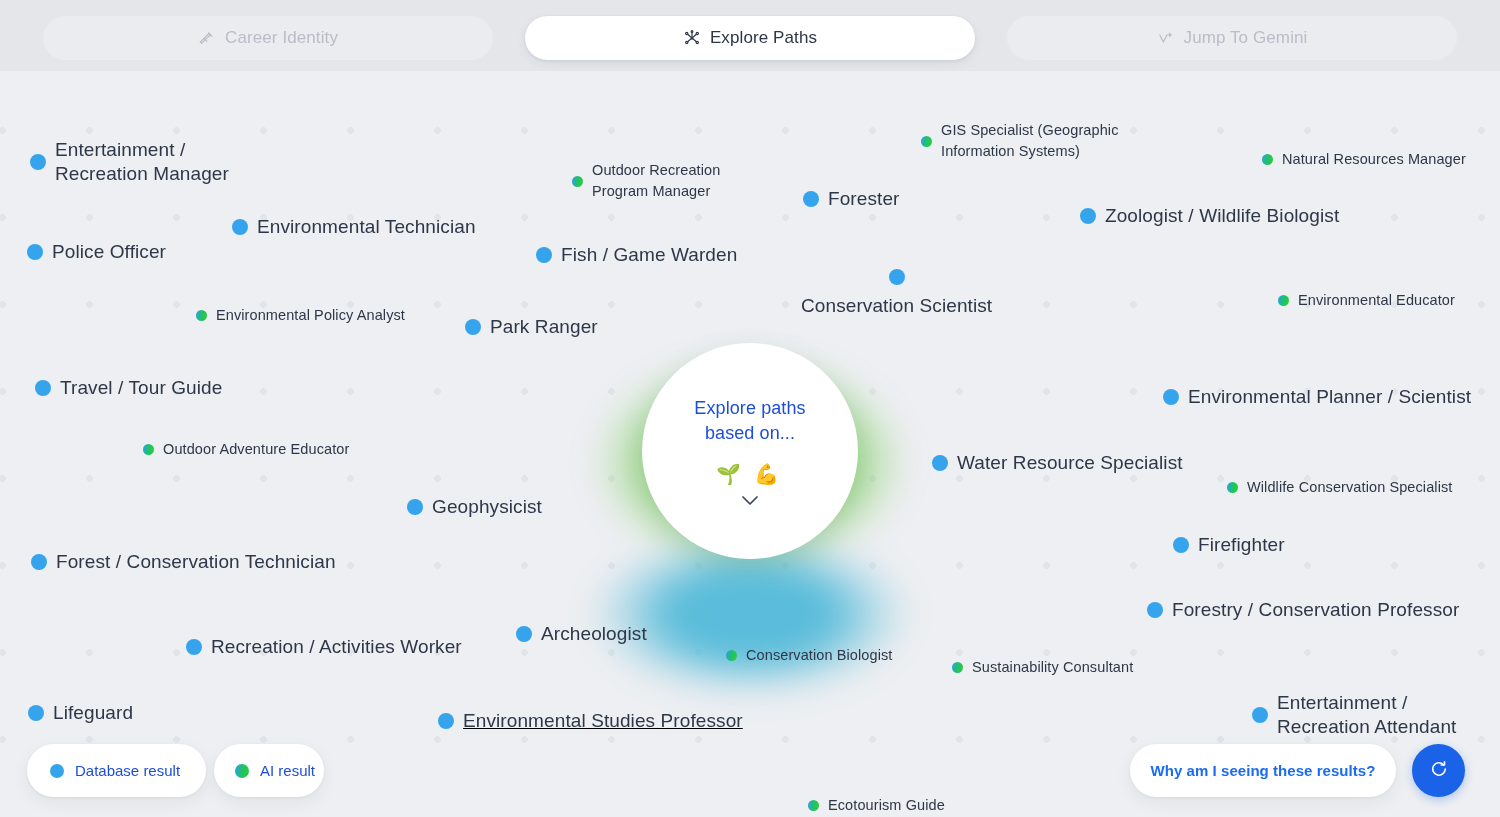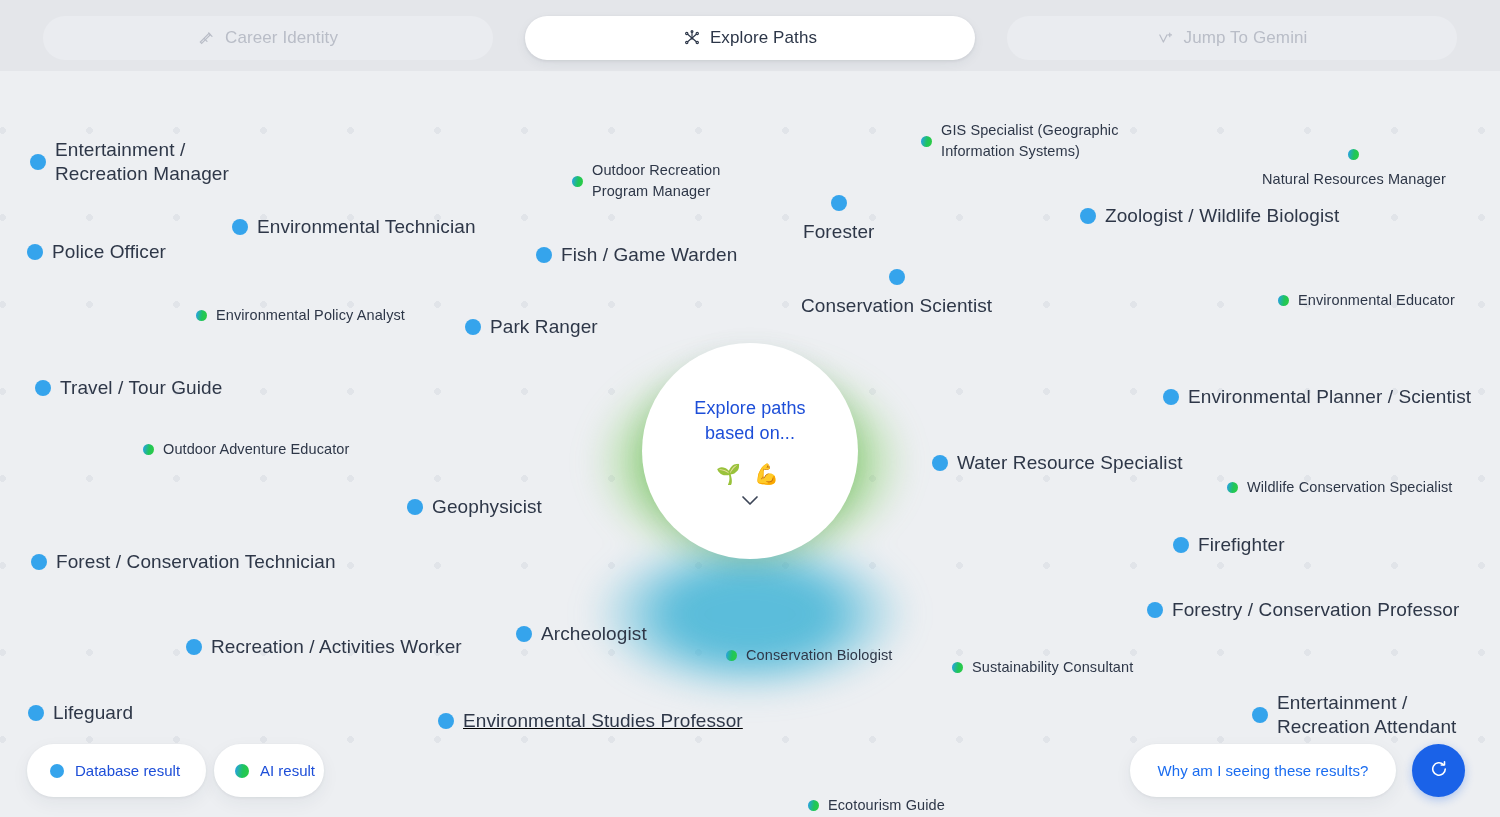--- a/index.html
+++ b/index.html
@@ -157,21 +157,21 @@
     background: linear-gradient(100deg, #2a9df4 0%, #1fc55c 55%, #2ecc40 100%);
   }
   .legend-text { font-size: 15px; color: #1d4ed8; }
 
   #why-chip {
     left: 1130px; top: 744px;
     width: 266px;
     justify-content: center;
     cursor: pointer;
   }
-  #why-text { font-size: 15px; color: #1a6cf0; font-weight: normal; letter-spacing: .05px; }
+  #why-text { font-size: 15px; color: #1a6cf0; font-weight: bold; letter-spacing: .05px; }
 
   #refresh-button {
     position: absolute;
     left: 1412px; top: 744px;
     width: 53px; height: 53px;
     border-radius: 50%;
     background: #1a62e8;
     display: flex;
     align-items: center;
     justify-content: center;
@@ -282,34 +282,34 @@
         </div>
         <div class="node db" style="left: 536px; top: 172px;">
           <span class="dot"></span>
           <span class="node-label">Fish / Game Warden</span>
         </div>
         <div class="node ai" style="left: 572px; top: 89px;">
           <span class="dot"></span>
           <span class="node-label">Outdoor Recreation
 Program Manager</span>
         </div>
-        <div class="node db" style="left: 803px; top: 124px; flex-direction: column;">
+        <div class="node db" style="left: 803px; top: 116px;">
           <span class="dot"></span>
           <span class="node-label">Forester</span>
         </div>
         <div class="node db" style="left: 801px; top: 198px; flex-direction: column;">
           <span class="dot"></span>
           <span class="node-label">Conservation Scientist</span>
         </div>
         <div class="node ai" style="left: 921px; top: 49px;">
           <span class="dot"></span>
           <span class="node-label">GIS Specialist (Geographic
 Information Systems)</span>
         </div>
-        <div class="node ai" style="left: 1262px; top: 78px; flex-direction: column;">
+        <div class="node ai" style="left: 1262px; top: 78px;">
           <span class="dot"></span>
           <span class="node-label">Natural Resources Manager</span>
         </div>
         <div class="node db" style="left: 1080px; top: 133px;">
           <span class="dot"></span>
           <span class="node-label">Zoologist / Wildlife Biologist</span>
         </div>
         <div class="node ai" style="left: 1278px; top: 219px;">
           <span class="dot"></span>
           <span class="node-label">Environmental Educator</span>

